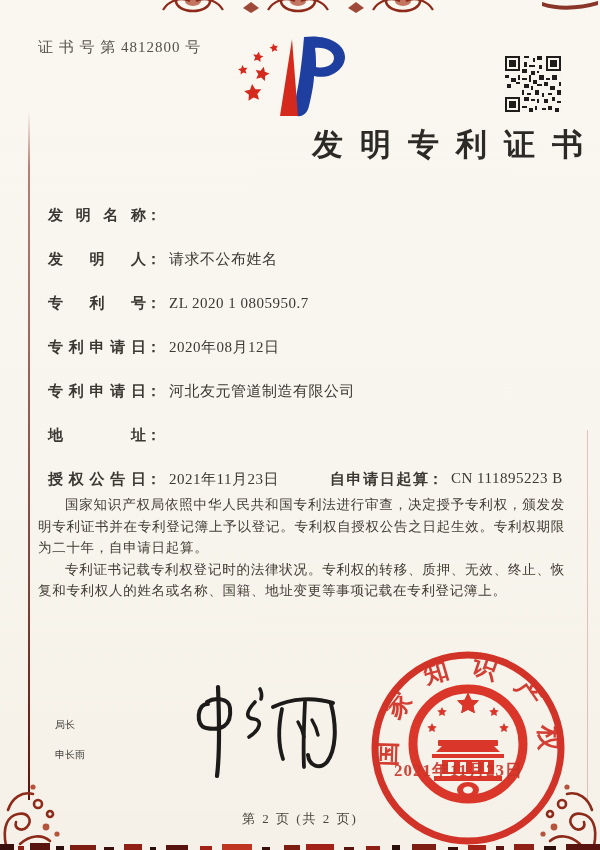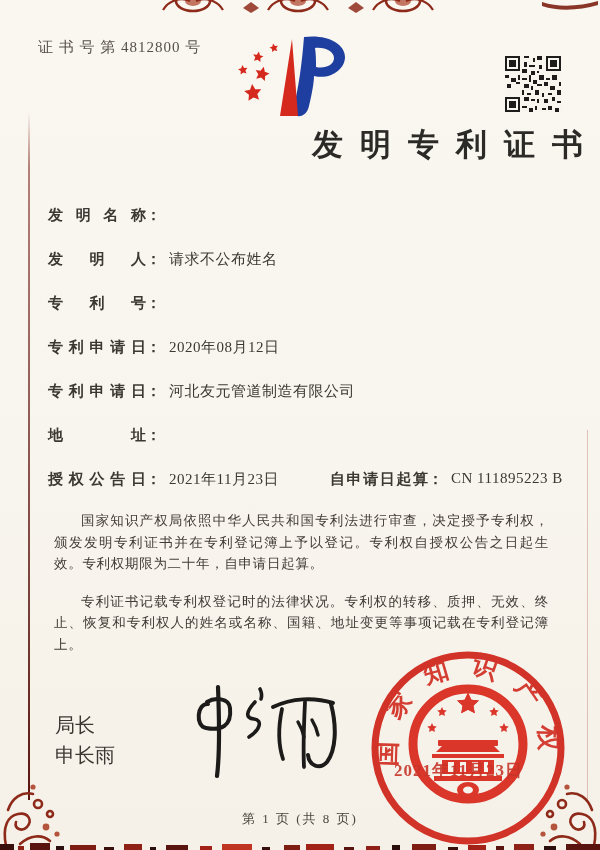--- a/index.html
+++ b/index.html
@@ -23,23 +23,23 @@
   .frow{height:44px;display:flex;align-items:center;font-size:15px;color:#3b3833;}
   .flabel{display:inline-block;width:98px;text-align:justify;text-align-last:justify;
           font-weight:600;flex:none;}
   .fcolon{flex:none;font-weight:600;margin-right:8px;}
   .fvalue{letter-spacing:0.5px;}
   .grant-cell{display:flex;align-items:flex-start;}
   .grant-cell.first{width:282px;flex:none;}
   
   .body-text{left:38px;top:494px;width:527px;font-size:13.5px;line-height:21.5px;
              letter-spacing:0.7px;color:#403c35;text-align:justify;}
-  .body-text p{margin:16px;text-indent:2em;}
-  
-  .signer{left:55px;top:710px;font-size:20px;color:#3b3833;line-height:30px;}
+  .body-text p{margin:0;text-indent:2em;}
+  
+  .signer{left:55px;top:710px;font-size:10px;color:#3b3833;line-height:30px;}
   
   .footer{left:0;top:810px;width:600px;text-align:center;font-size:13px;
           color:#4a453e;letter-spacing:2px;}
   
   .seal-arc-text{font-family:"Liberation Serif","DejaVu Serif",serif;
                  font-size:25px;font-weight:700;letter-spacing:20px;
                  fill:#d0251a;opacity:0.95;}
   .seal-date{font-family:"Liberation Serif","DejaVu Serif",serif;
              font-size:17px;font-weight:700;fill:#c4261a;letter-spacing:1px;opacity:0.9;}
   svg{display:block;}
@@ -161,20 +161,21 @@
         <span class="fcolon">：</span>
     </div>
     <div class="frow">
       <span class="flabel">发明人</span>
         <span class="fcolon">：</span>
       <span class="fvalue">请求不公布姓名</span>
     </div>
     <div class="frow">
       <span class="flabel">专利号</span>
         <span class="fcolon">：</span>
+      <span class="fvalue">ZL 2020 1 0805950.7</span>
     </div>
     <div class="frow">
       <span class="flabel">专利申请日</span>
         <span class="fcolon">：</span>
       <span class="fvalue">2020年08月12日</span>
     </div>
     <div class="frow">
       <span class="flabel">专利申请日</span>
         <span class="fcolon">：</span>
       <span class="fvalue">河北友元管道制造有限公司</span>
@@ -255,21 +256,21 @@
           </g>
         <rect x="72" y="128" width="68" height="5"></rect>
         <ellipse cx="106" cy="142" rx="11" ry="8"></ellipse>
         <ellipse cx="106" cy="142" rx="5" ry="3.5" fill="#f8f5ee"></ellipse>
       </g>
 
       <text class="seal-date" x="32" y="128">2021年11月23日</text>
     </g>
   </svg>
 
-  <div class="abs footer">第 1 页 (共 8 页)</div>
+  <div class="abs footer">第 2 页 (共 2 页)</div>
 
   <svg class="abs" style="left:0;top:782px;" width="70" height="68" viewBox="0 0 70 68">
     <g fill="none" stroke="#8d2a1a" stroke-width="2.6" stroke-linecap="round">
       <path d="M 6,64 C 2,44 8,34 18,32 C 28,30 33,38 27,45 C 22,50 14,47 16,40"></path>
       <path d="M 20,62 C 30,53 42,52 50,59"></path>
       <path d="M 8,28 C 12,16 22,9 33,12"></path>
       <circle cx="38" cy="22" r="4"></circle>
       <circle cx="50" cy="32" r="3"></circle>
     </g>
     <g fill="#b4543c">

